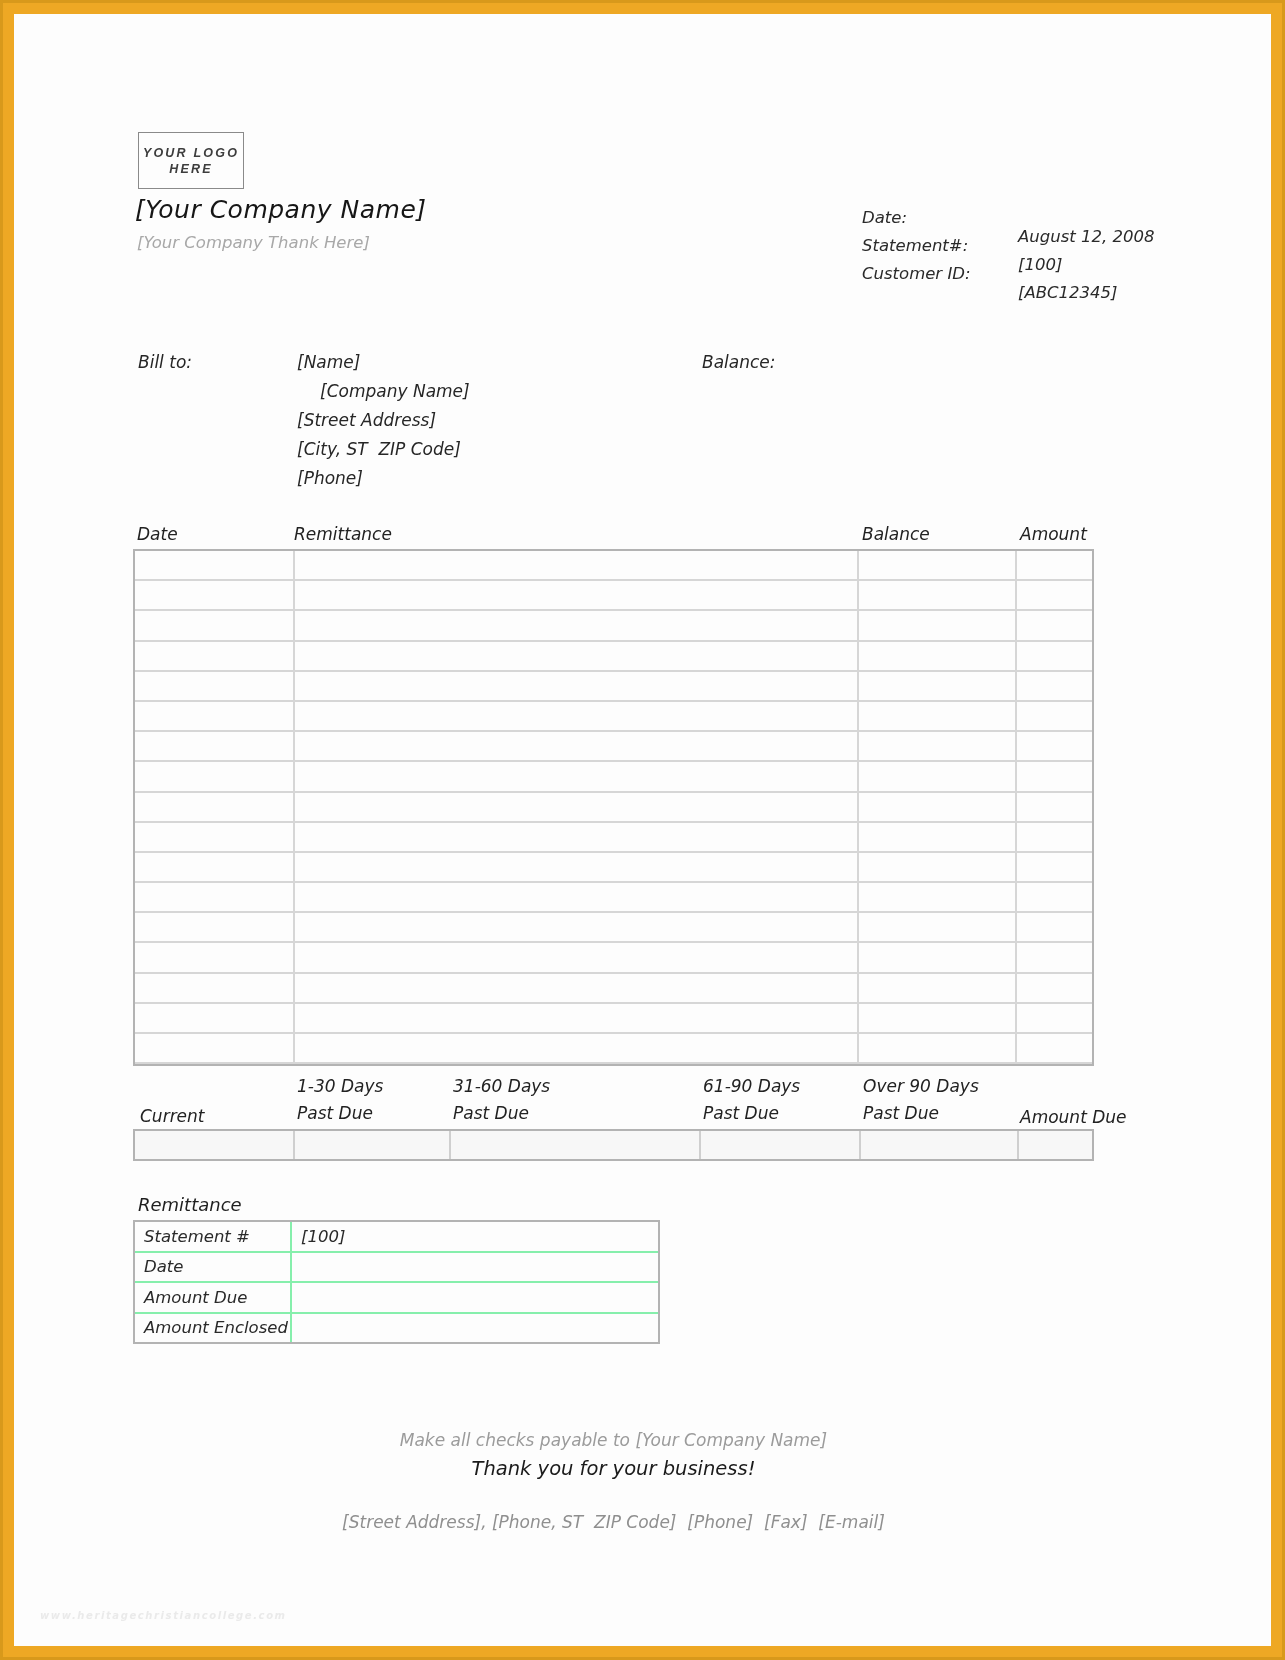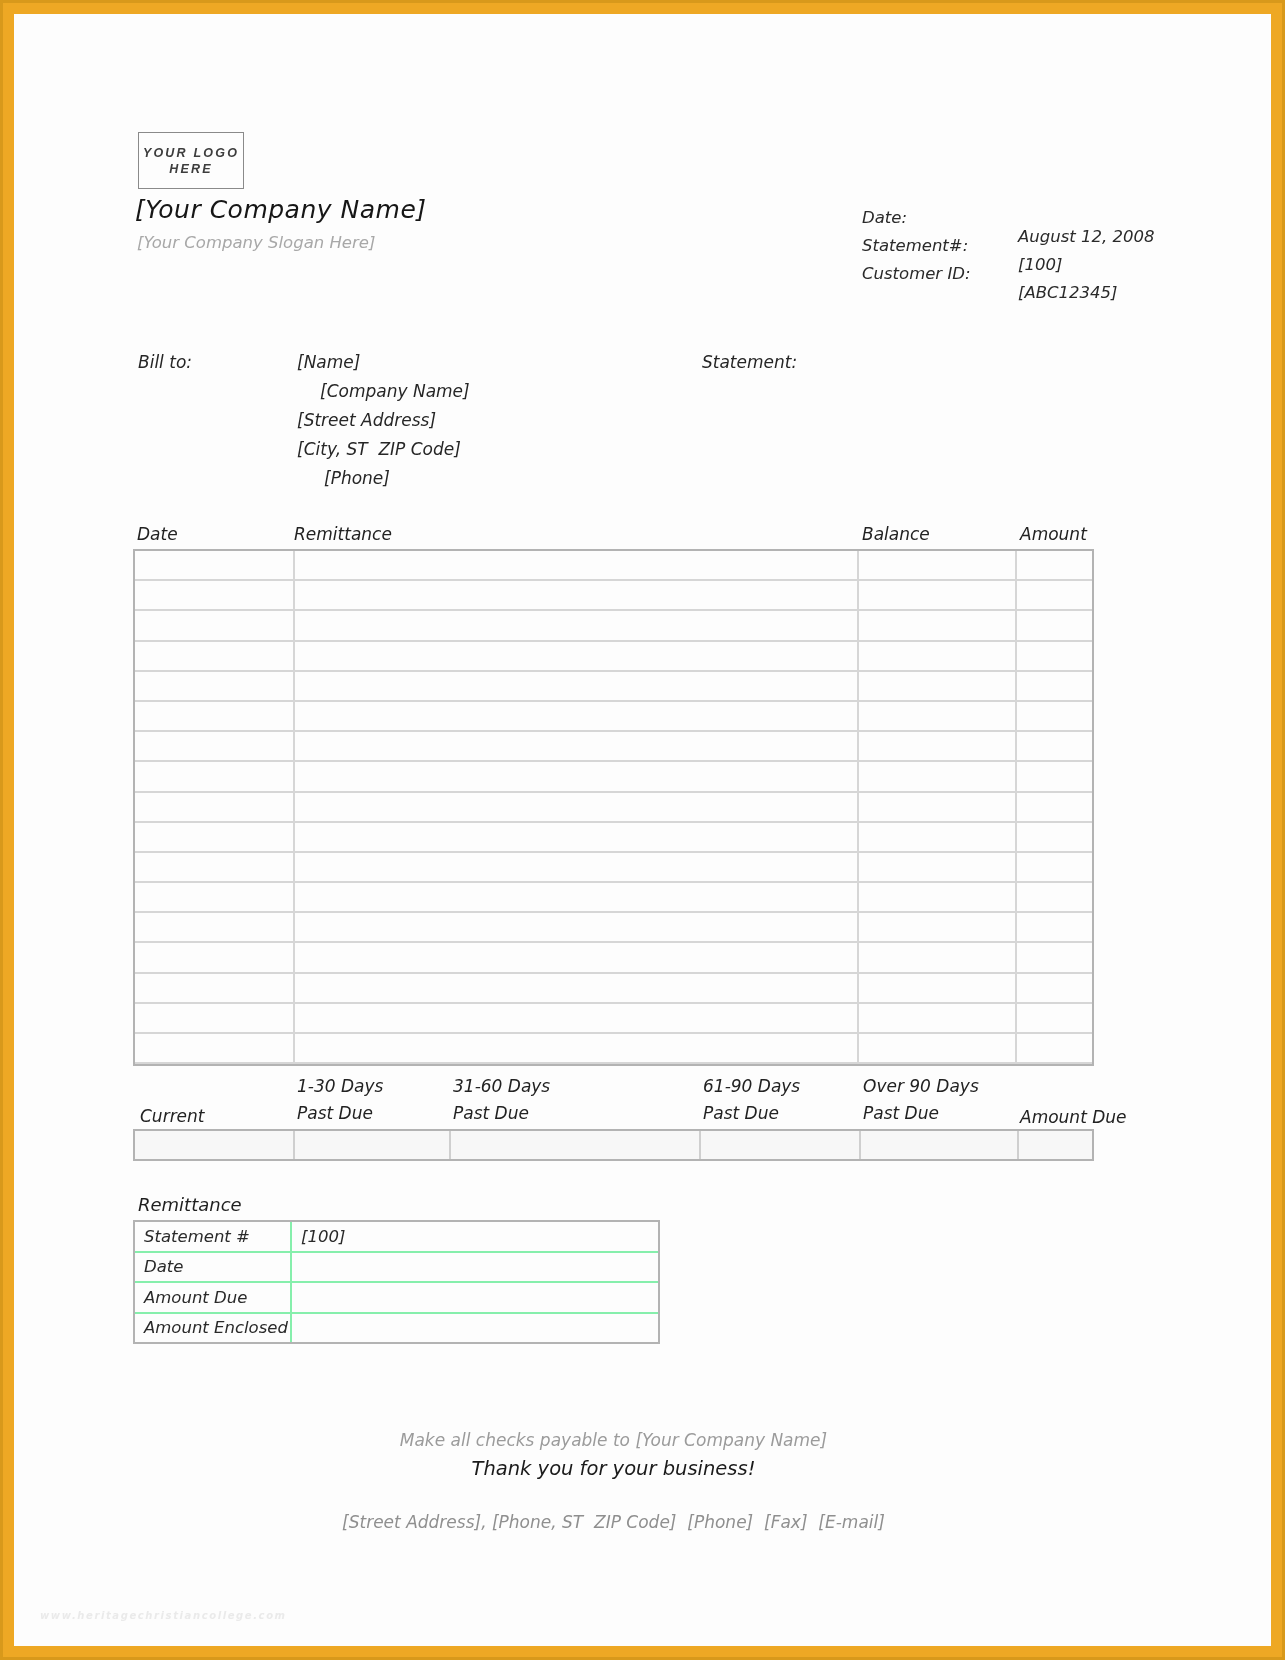--- a/index.html
+++ b/index.html
@@ -19,21 +19,21 @@
     font-size:68px;letter-spacing:3px;color:#d9d9d9;line-height:78px;}
   .company-name{left:135px;top:195px;font-size:25px;letter-spacing:.5px;color:#161616;}
   .company-slogan{left:137px;top:233px;font-size:16.5px;color:#a8a8a8;}
   .meta-label{left:862px;font-size:16.5px;color:#2a2a2a;}
   .meta-value{left:1018px;font-size:16.5px;color:#2a2a2a;margin-top:19px;}
   .meta-r0{top:208px;} .meta-r1{top:236px;} .meta-r2{top:264px;}
 
   
   .billto-label{left:138px;top:352px;font-size:17px;}
   .addr-line{left:297px;font-size:17px;white-space:pre;}
-  .addr-0{top:352px;} .addr-1{top:381px;margin-left:23px;} .addr-2{top:410px;} .addr-3{top:439px;} .addr-4{top:468px;margin-left:27px;}
+  .addr-0{top:352px;} .addr-1{top:381px;margin-left:23px;} .addr-2{top:410px;} .addr-3{top:439px;} .addr-4{top:468px;}
   .comments-label{left:702px;top:352px;font-size:17px;}
 
   
   .col-head{top:524px;font-size:17px;color:#222;}
   .ch-date{left:137px;} .ch-desc{left:294px;} .ch-bal{left:862px;} .ch-amt{left:1020px;}
   .stmt-grid{left:133px;top:549px;width:961px;height:517px;border:2px solid #b3b3b3;
     background:#d6d6d6;display:grid;grid-template-columns:158px 562px 156px 75px;
     grid-auto-rows:28.2px;gap:2px;box-sizing:border-box;}
   .cell{background:#fdfdfd;}
 
@@ -66,36 +66,36 @@
 <body>
 
 <div class="page">
   <div class="frame"></div>
 
   <div class="abs logo-box">
     <div>YOUR LOGO</div>
     <div>HERE</div>
   </div>
   <div class="abs company-name">[Your Company Name]</div>
-  <div class="abs company-slogan">[Your Company Slogan Here]</div>
+  <div class="abs company-slogan">[Your Company Thank Here]</div>
 
   <div class="abs meta-label meta-r0">Date:</div>
   <div class="abs meta-value meta-r0">August 12, 2008</div>
   <div class="abs meta-label meta-r1">Statement#:</div>
   <div class="abs meta-value meta-r1">[100]</div>
   <div class="abs meta-label meta-r2">Customer ID:</div>
   <div class="abs meta-value meta-r2">[ABC12345]</div>
 
   <div class="abs billto-label">Bill to:</div>
   <div class="abs addr-line addr-0">[Name]</div>
   <div class="abs addr-line addr-1">[Company Name]</div>
   <div class="abs addr-line addr-2">[Street Address]</div>
   <div class="abs addr-line addr-3">[City, ST  ZIP Code]</div>
   <div class="abs addr-line addr-4">[Phone]</div>
-  <div class="abs comments-label">Statement:</div>
+  <div class="abs comments-label">Balance:</div>
 
   <div class="abs col-head ch-date">Date</div>
   <div class="abs col-head ch-desc">Remittance</div>
   <div class="abs col-head ch-bal">Balance</div>
   <div class="abs col-head ch-amt">Amount</div>
   <div class="abs stmt-grid">
       <div class="cell"></div>
       <div class="cell"></div>
       <div class="cell"></div>
       <div class="cell"></div>

